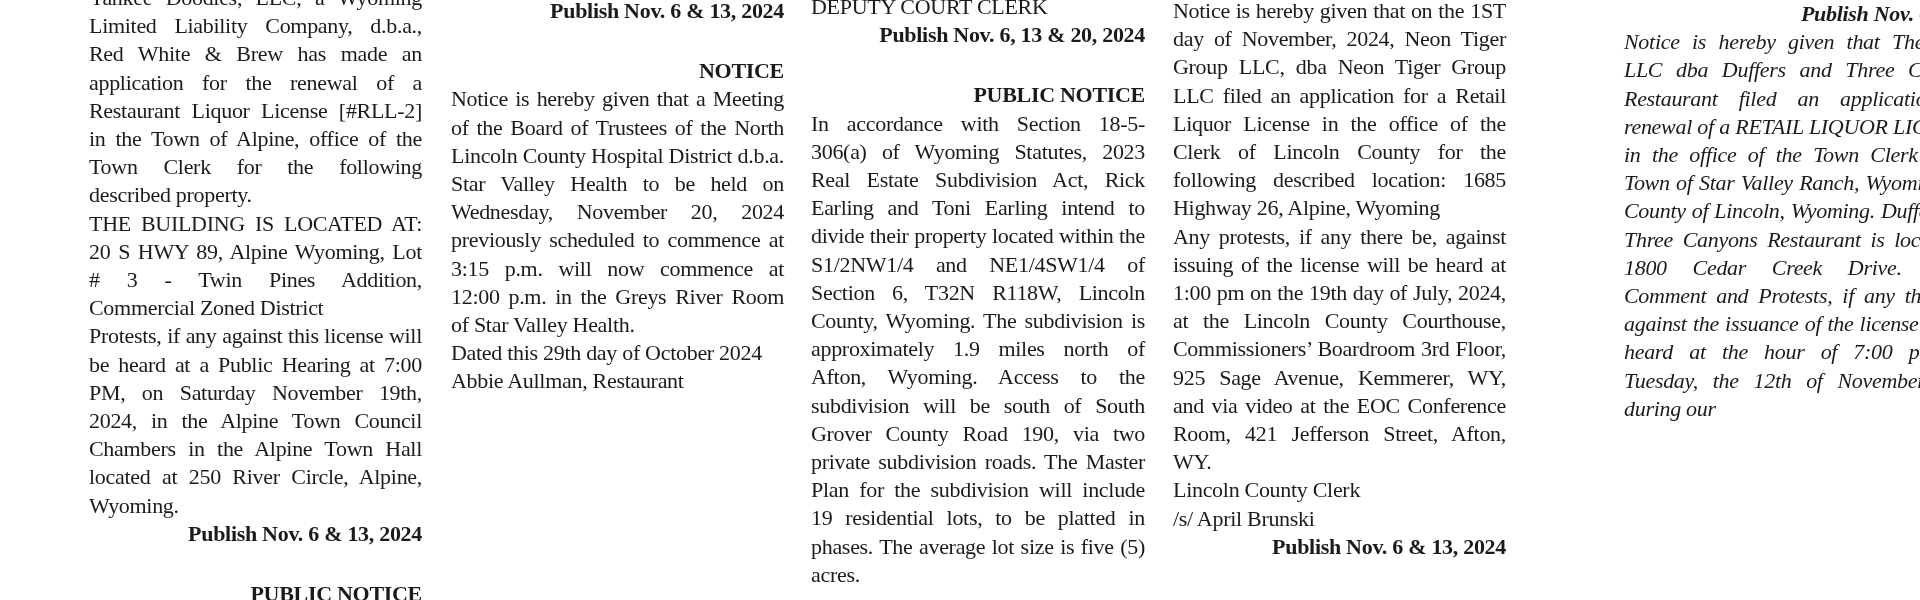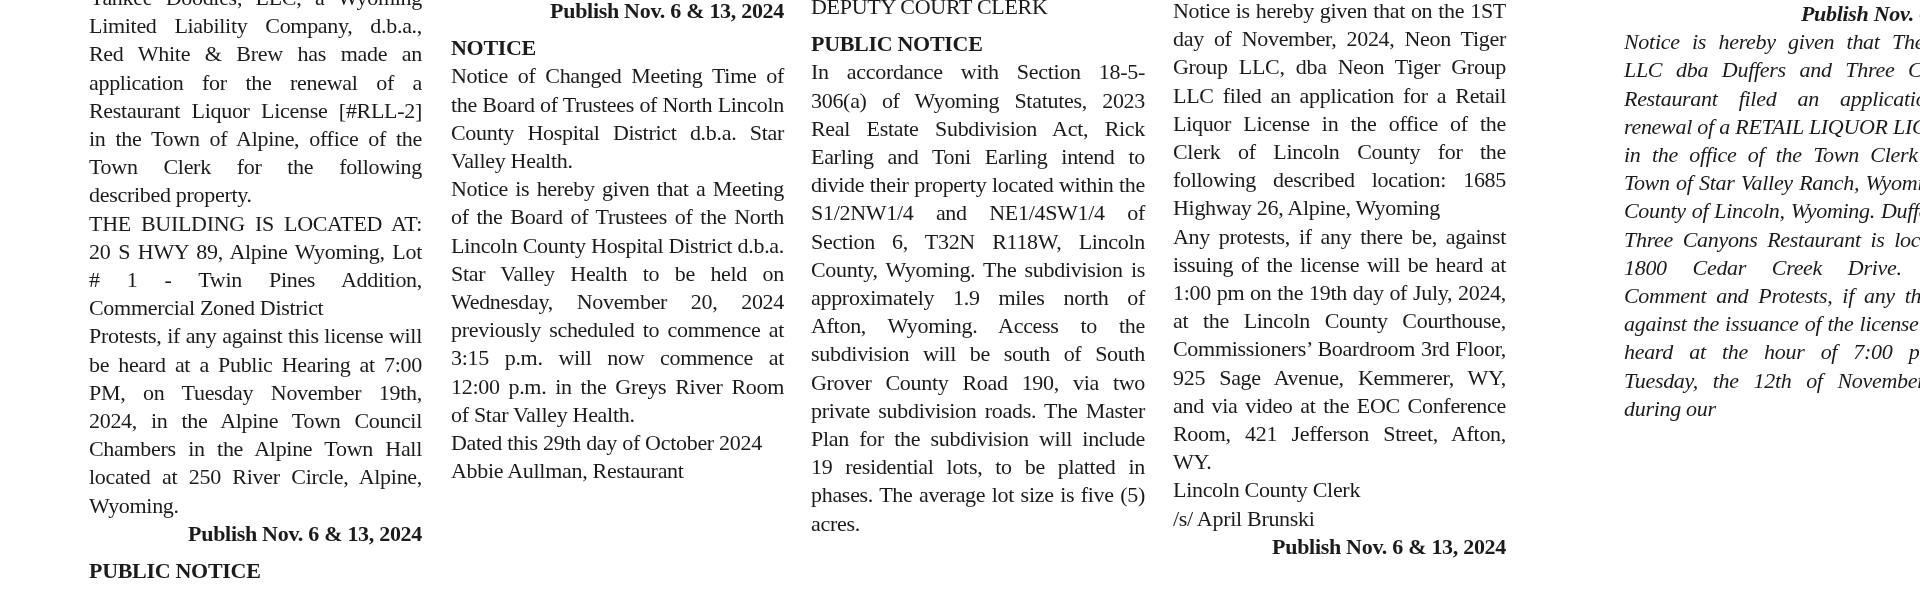--- a/index.html
+++ b/index.html
@@ -29,55 +29,55 @@
   .line {
     margin: 0;
     text-align: left;
   }
   .publish {
     margin: 0;
     font-weight: bold;
     text-align: right;
   }
   .heading {
-    margin: 9px 0 0 0;
+    margin: 32px 0 0 0;
     font-weight: bold;
-    text-align: left;
+    text-align: right;
     white-space: pre-line;
   }
   .col1 { left: 89px;  top: -16px; width: 333px; }
   .col2 { left: 451px; top: -3px;  width: 333px; }
   .col3 { left: 811px; top: -7px;  width: 334px; }
   .col4 { left: 1173px; top: -3px; width: 333px; }
   .col5 { left: 1624px; top: 0px;  width: 359px; font-style: italic; }
 </style>
 </head>
 <body>
 
 <div class="page">
 
   <div class="col col1">
     <p class="para">Yankee Doodles, LLC, a Wyoming Limited Liability Company, d.b.a., Red White &amp; Brew has made an application for the renewal of a Restaurant Liquor License [#RLL-2] in the Town of Alpine, office of the Town Clerk for the following described property.</p>
-    <p class="para">THE BUILDING IS LOCATED AT: 20 S HWY 89, Alpine Wyoming, Lot # 1 - Twin Pines Addition, Commercial Zoned District</p>
-    <p class="para">Protests, if any against this license will be heard at a Public Hearing at 7:00 PM, on Tuesday November 19th, 2024, in the Alpine Town Council Chambers in the Alpine Town Hall located at 250 River Circle, Alpine, Wyoming.</p>
+    <p class="para">THE BUILDING IS LOCATED AT: 20 S HWY 89, Alpine Wyoming, Lot # 3 - Twin Pines Addition, Commercial Zoned District</p>
+    <p class="para">Protests, if any against this license will be heard at a Public Hearing at 7:00 PM, on Saturday November 19th, 2024, in the Alpine Town Council Chambers in the Alpine Town Hall located at 250 River Circle, Alpine, Wyoming.</p>
     <div class="publish">Publish Nov. 6 &amp; 13, 2024</div>
     <div class="heading">PUBLIC NOTICE</div>
   </div>
 
   <div class="col col2">
     <div class="publish">Publish Nov. 6 &amp; 13, 2024</div>
     <div class="heading">NOTICE</div>
-    <p class="para">Notice of Changed Meeting Time of the Board of Trustees of North Lincoln County Hospital District d.b.a. Star Valley Health.</p>
     <p class="para">Notice is hereby given that a Meeting of the Board of Trustees of the North Lincoln County Hospital District d.b.a. Star Valley Health to be held on Wednesday, November 20, 2024 previously scheduled to commence at 3:15 p.m. will now commence at 12:00 p.m. in the Greys River Room of Star Valley Health.</p>
     <p class="para">Dated this 29th day of October 2024</p>
     <div class="line">Abbie Aullman, Restaurant</div>
   </div>
 
   <div class="col col3">
     <div class="line">DEPUTY COURT CLERK</div>
+    <div class="publish">Publish Nov. 6, 13 &amp; 20, 2024</div>
     <div class="heading">PUBLIC NOTICE</div>
     <p class="para">In accordance with Section 18-5-306(a) of Wyoming Statutes, 2023 Real Estate Subdivision Act, Rick Earling and Toni Earling intend to divide their property located within the S1/2NW1/4 and NE1/4SW1/4 of Section 6, T32N R118W, Lincoln County, Wyoming. The subdivision is approximately 1.9 miles north of Afton, Wyoming. Access to the subdivision will be south of South Grover County Road 190, via two private subdivision roads. The Master Plan for the subdivision will include 19 residential lots, to be platted in phases. The average lot size is five (5) acres.</p>
   </div>
 
   <div class="col col4">
     <p class="para">Notice is hereby given that on the 1ST day of November, 2024, Neon Tiger Group LLC, dba Neon Tiger Group LLC filed an application for a Retail Liquor License in the office of the Clerk of Lincoln County for the following described location: 1685 Highway 26, Alpine, Wyoming</p>
     <p class="para">Any protests, if any there be, against issuing of the license will be heard at 1:00 pm on the 19th day of July, 2024, at the Lincoln County Courthouse, Commissioners’ Boardroom 3rd Floor, 925 Sage Avenue, Kemmerer, WY, and via video at the EOC Conference Room, 421 Jefferson Street, Afton, WY.</p>
     <div class="line">Lincoln County Clerk</div>
     <div class="line">/s/ April Brunski</div>
     <div class="publish">Publish Nov. 6 &amp; 13, 2024</div>

